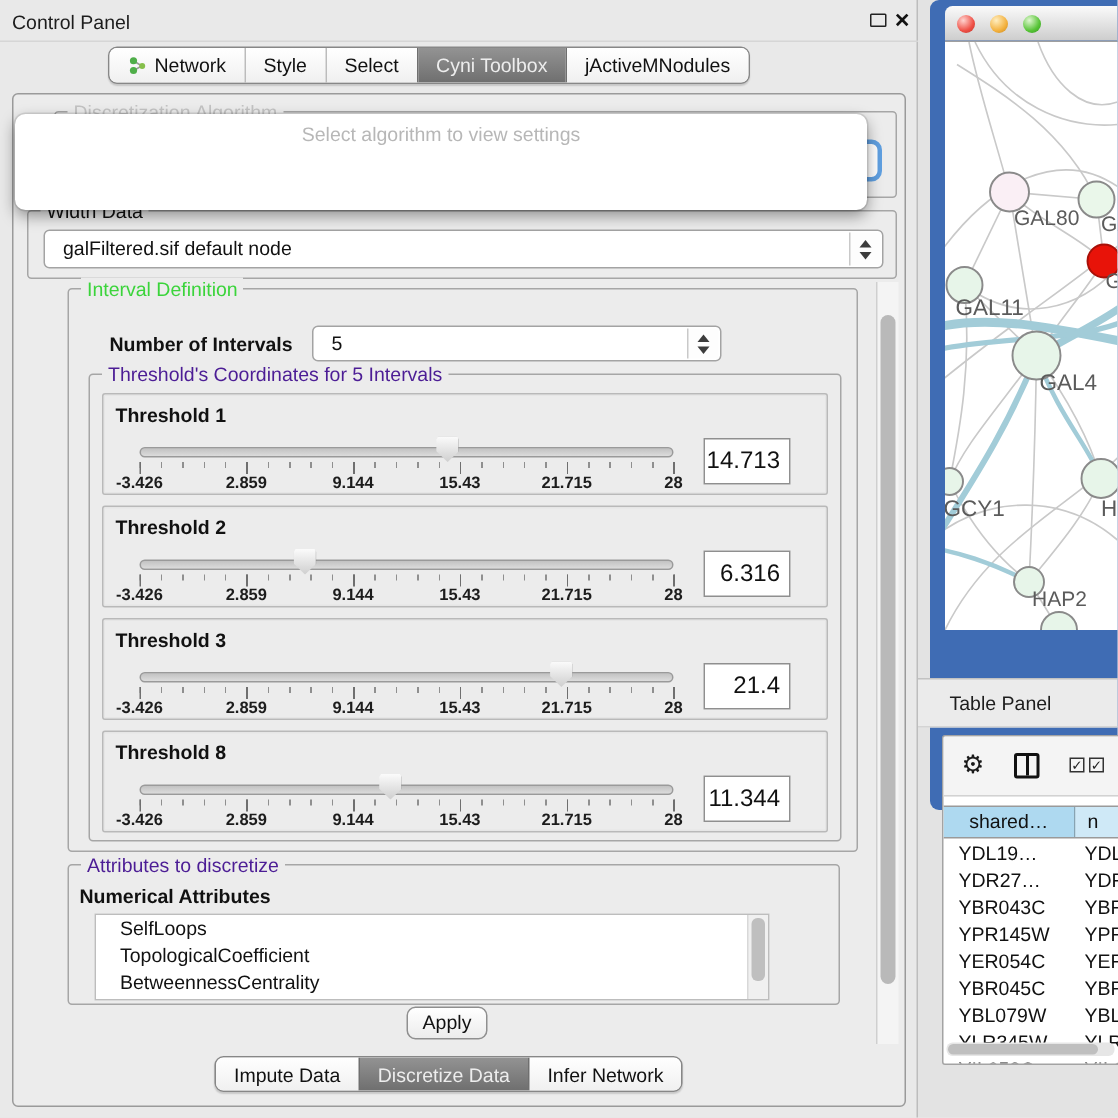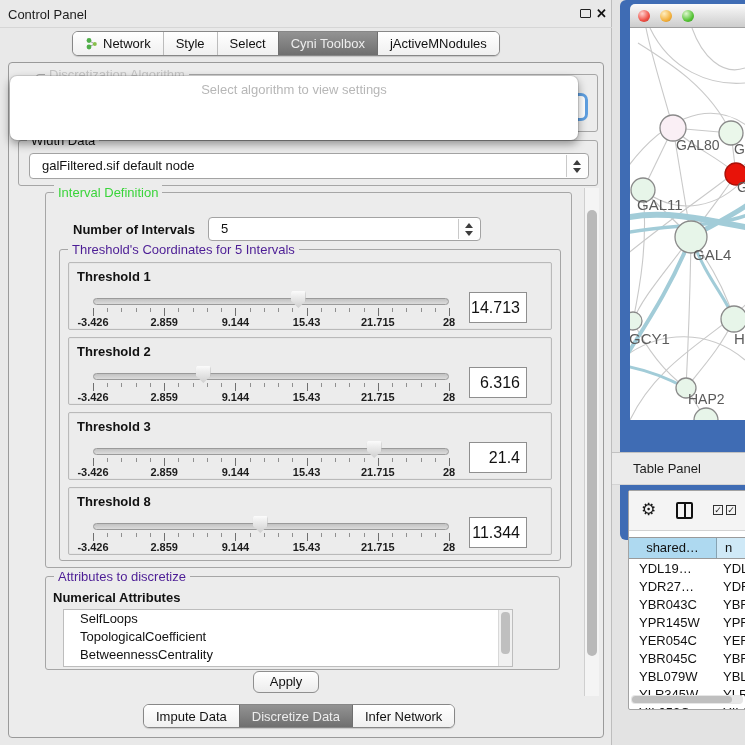--- a/index.html
+++ b/index.html
@@ -94,21 +94,21 @@
   
   #attr-list { position:absolute; left:17px; top:32px; width:450px; height:58px;
     background:#fff; border:1px solid #bdbdbd; overflow:hidden; }
   .list-item { height:18px; line-height:18px; padding-left:16px; white-space:nowrap; }
   #attr-vscroll { position:absolute; right:0; top:0; width:14px; height:100%;
     background:#f0f0f0; border-left:1px solid #d8d8d8; }
   #attr-vscroll .thumb-v { position:absolute; left:2px; top:2px; width:9px; height:42px;
     background:#bfbfbf; border-radius:4px; }
 
   
-  #apply-btn { position:absolute; left:253px; top:671px; width:66px; height:22px;
+  #apply-btn { position:absolute; left:271px; top:671px; width:54px; height:22px;
     background:linear-gradient(#ffffff,#ececec); border:1px solid #8f8f8f; border-radius:6px;
     text-align:center; line-height:20px; }
 
   
   #network-window { position:absolute; left:620px; top:0; width:125px; height:540px;
     background:#3f6cb4; border-radius:6px 0 0 6px; }
   #nw-titlebar { position:absolute; left:10px; top:4px; width:115px; height:24px;
     background:linear-gradient(#fafafa,#cdcdcd); border-bottom:1px solid #9f9f9f;
     border-radius:5px 0 0 0; }
   .tlight { position:absolute; top:6px; width:12px; height:12px; border-radius:50%; }

